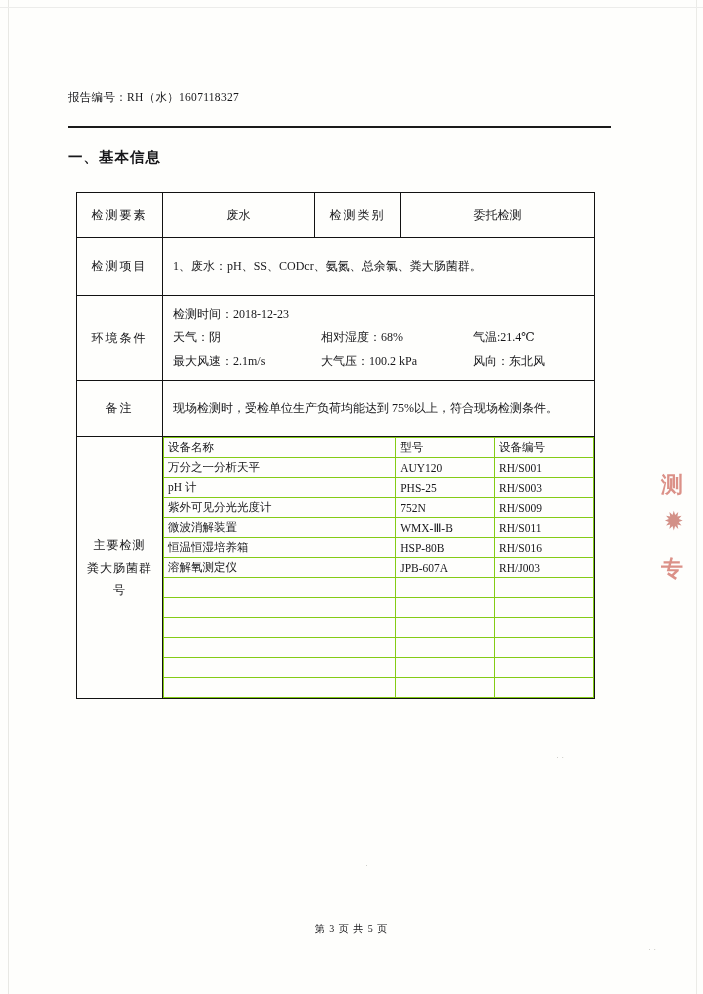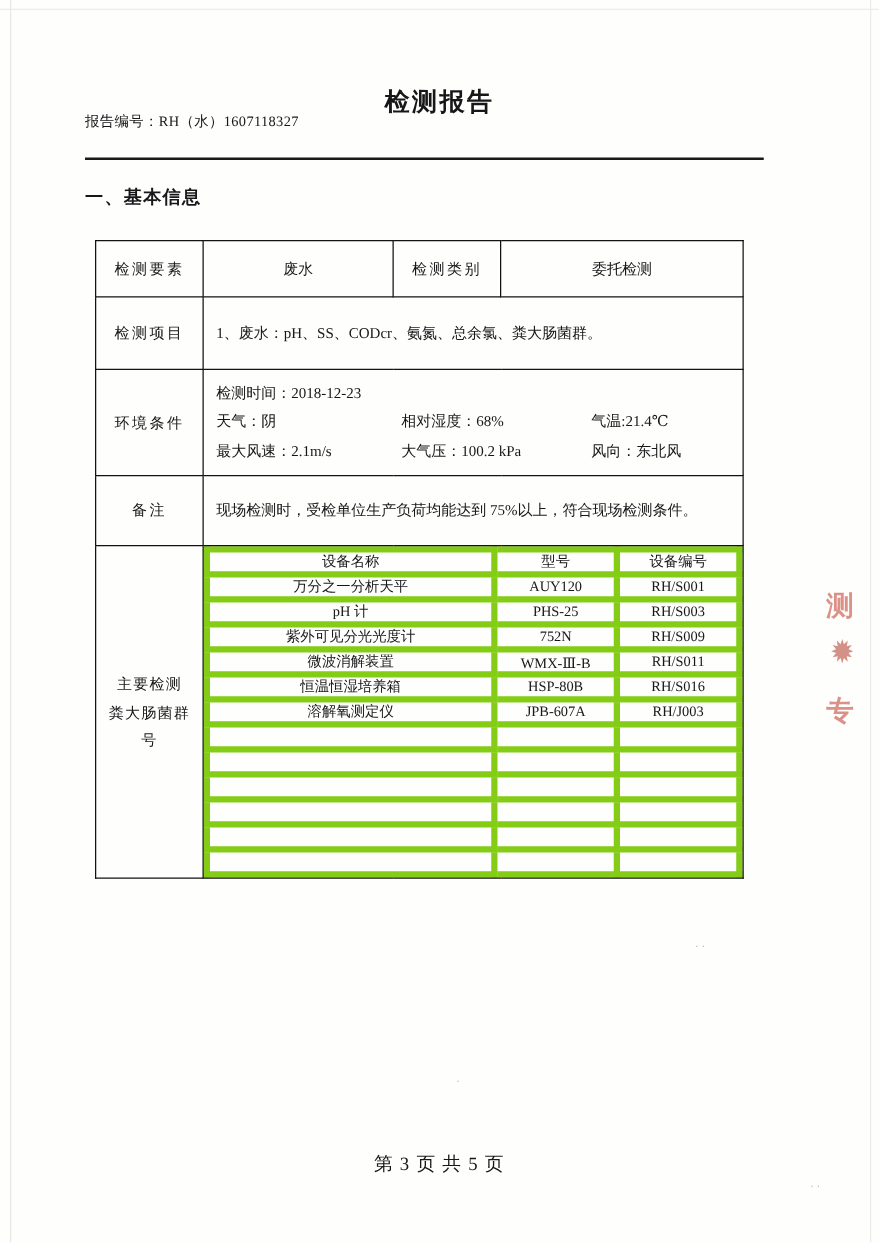--- a/index.html
+++ b/index.html
@@ -80,44 +80,44 @@
   .env-line span:nth-child(3) { width: auto; }
 
   
   .dev-wrap { padding: 0 !important; }
   table.dev {
     width: 100%;
     border-collapse: collapse;
     font-size: 11.5px;
   }
   table.dev td {
-    border: 5px solid #84cc16;
+    border: 1px solid #84cc16;
     height: 20px;
-    text-align: center;
     padding: 0 4px;
+    font-family: Liberation Serif, serif;
   }
   table.dev td.c1 { width: 54%; }
   table.dev td.c2 { width: 23%; }
   table.dev td.c3 { width: 23%; }
   table.dev tr.hdr td { font-weight: normal; }
   table.dev td.empty { height: 20px; }
   .dev-left-label {
     width: 62px;
     text-align: center;
     line-height: 1.85;
     letter-spacing: 1px;
   }
   .proj-cell { line-height: 1.7; }
 
   .footer {
     position: absolute;
     left: 0; top: 922px;
     width: 703px;
     text-align: center;
-    font-size: 15px;
+    font-size: 10px;
     letter-spacing: 1px;
   }
 
   
   .stamp {
     position: absolute;
     right: 0px; top: 470px;
     width: 44px; height: 120px;
     opacity: 0.55;
     pointer-events: none;
@@ -146,21 +146,20 @@
   }
 </style>
 </head>
 <body>
 
 <div class="page">
   <div class="scan-edge-l"></div>
   <div class="scan-edge-r"></div>
   <div class="scan-edge-t"></div>
 
-  <div class="title">检测报告</div>
   <div class="report-no">报告编号：RH（水）1607118327</div>
   <div class="hr-top"></div>
   <div class="section-title">一、基本信息</div>
 
   <table class="main">
     <tbody>
         <tr class="h-row">
       <td class="lbl" style="width:86px">检测要素</td>
       <td class="ctr" style="width:152px">废水</td>
       <td class="lbl" style="width:86px">检测类别</td>

